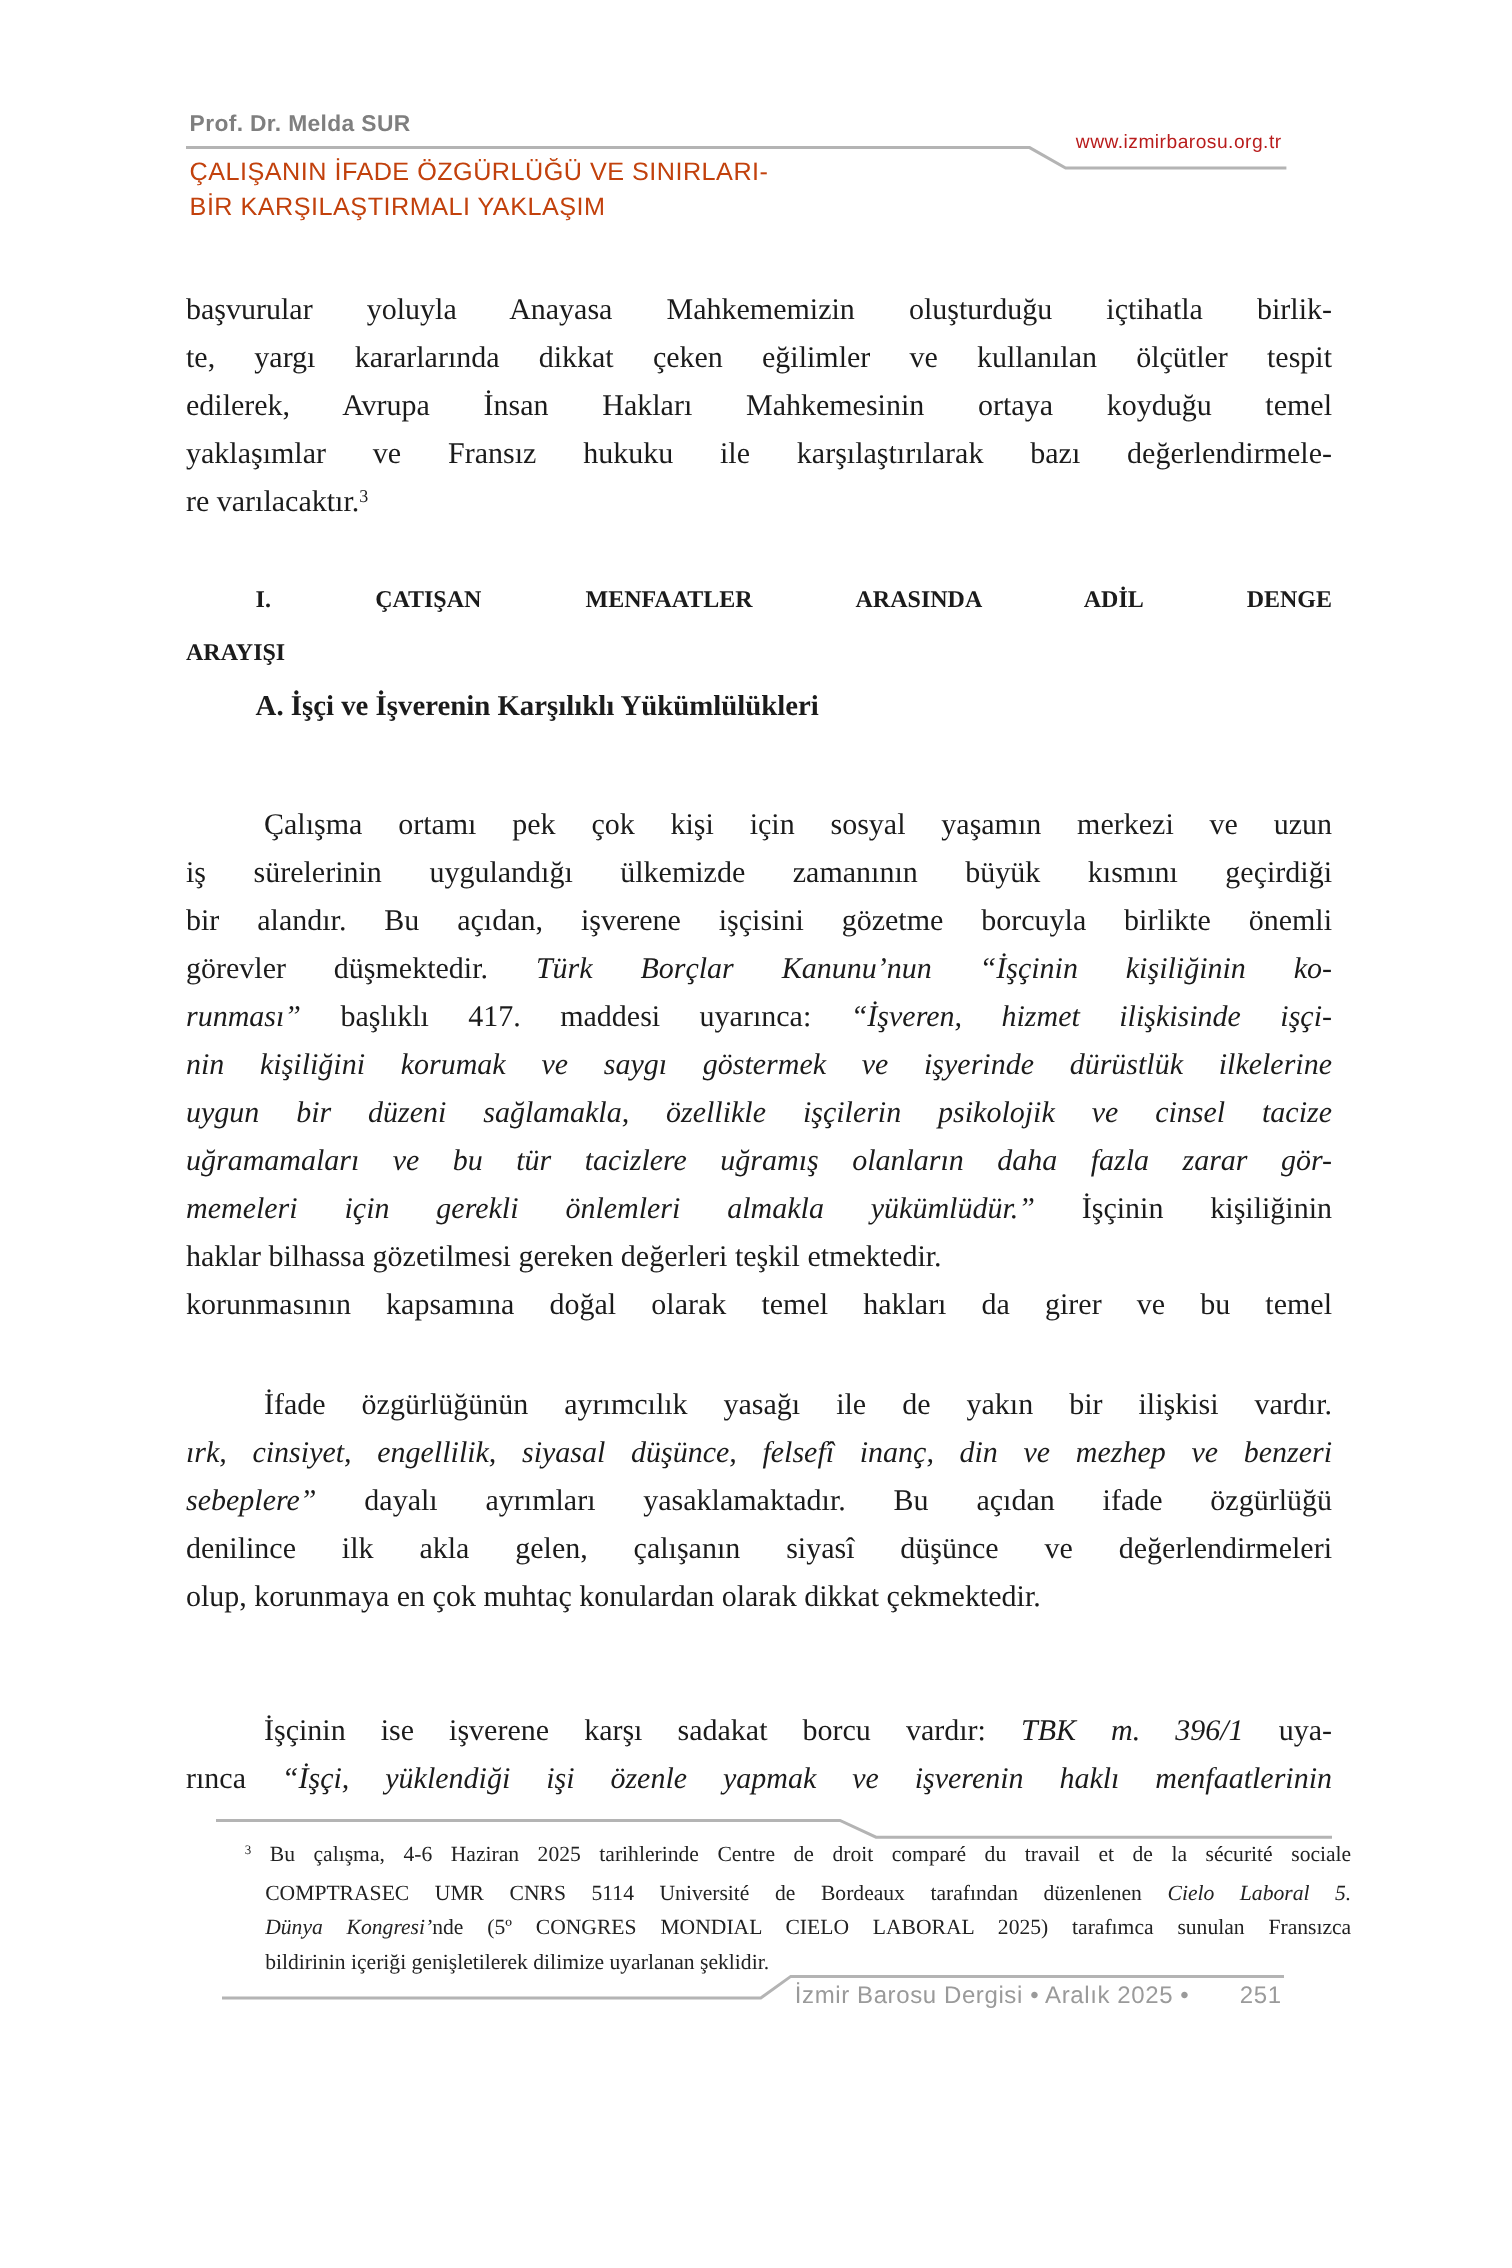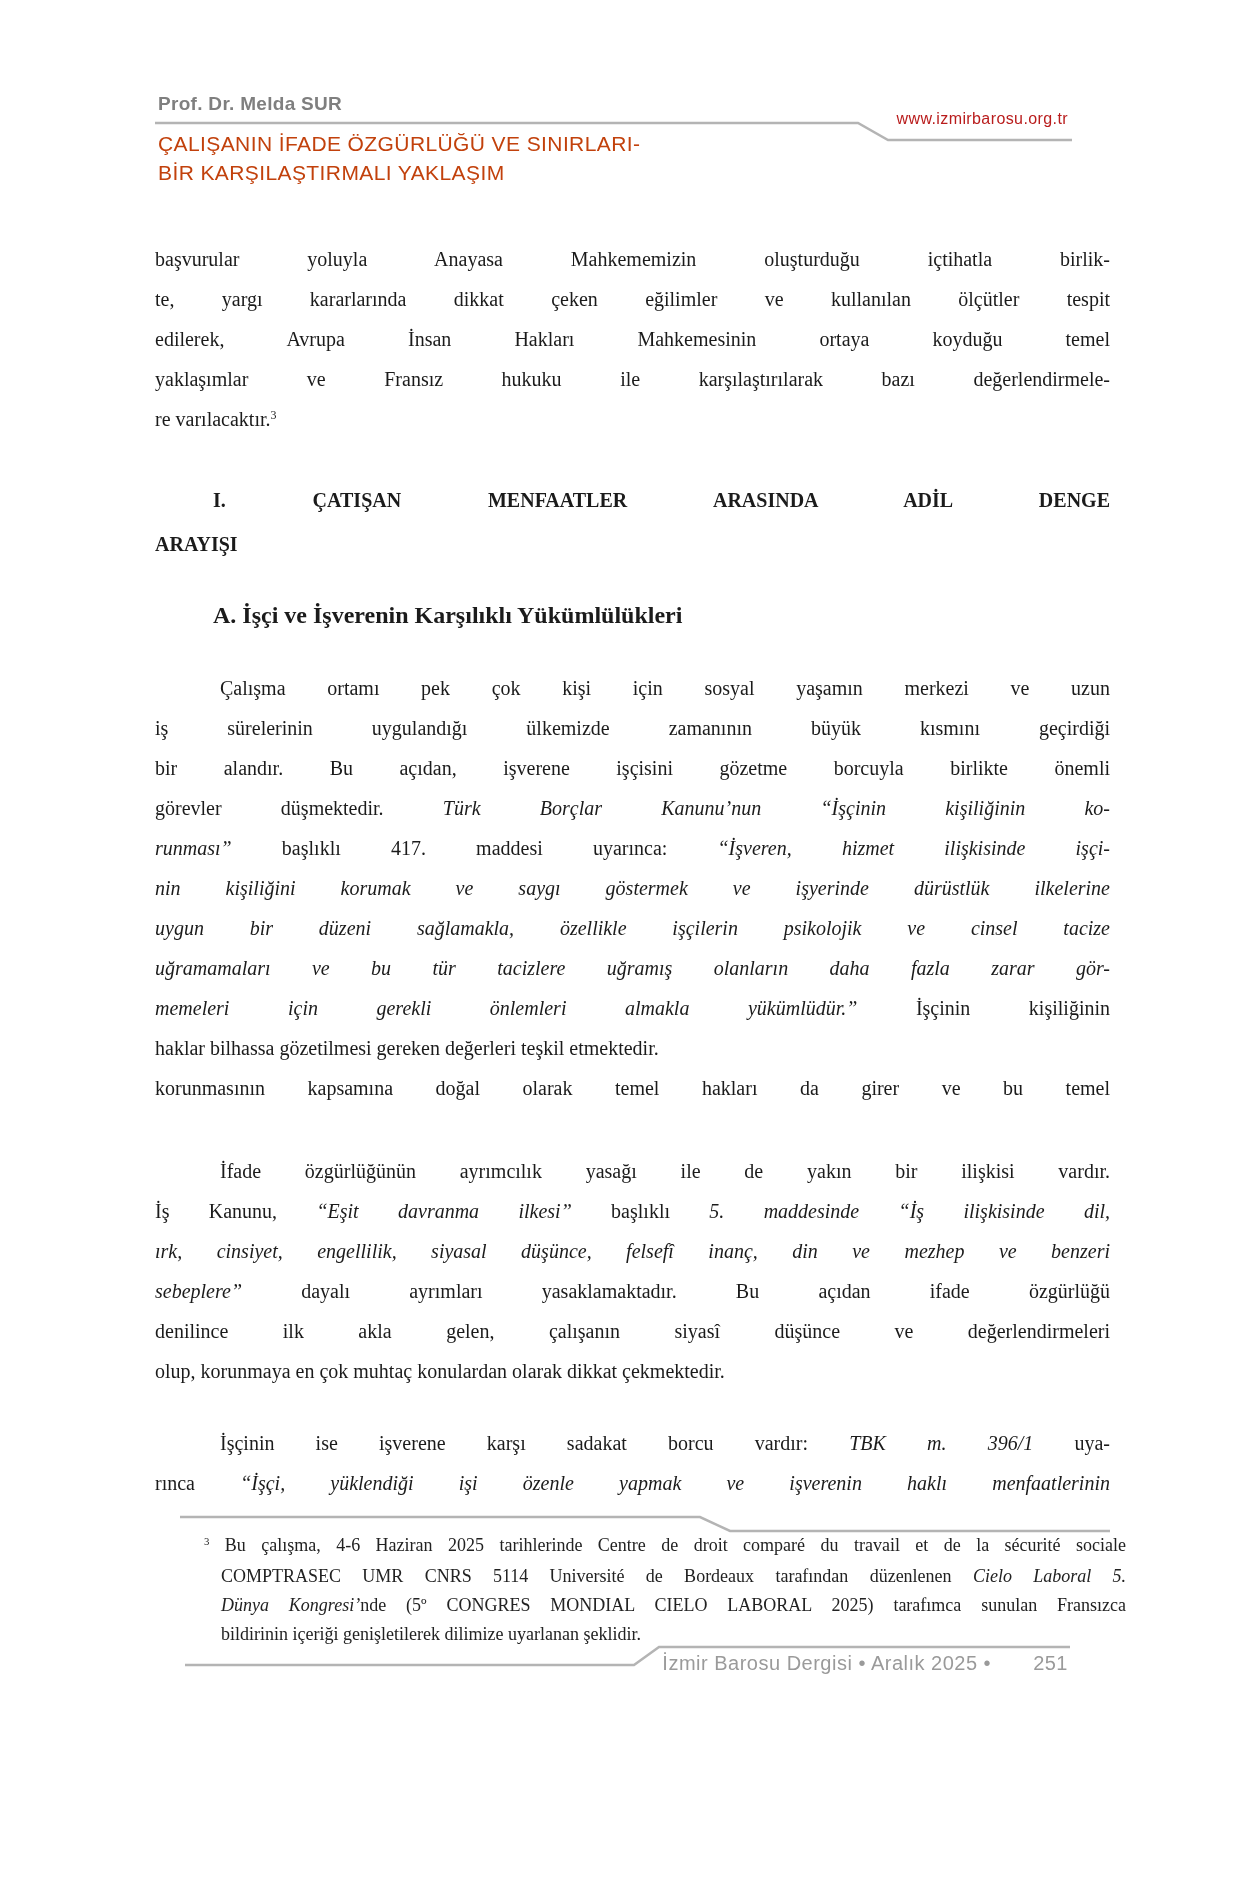--- a/index.html
+++ b/index.html
@@ -22,25 +22,25 @@
     position:absolute;left:158px;top:129px;
     font-family:"Liberation Sans", sans-serif;
     font-size:21px;line-height:29px;letter-spacing:.4px;color:#c2410c;
   }
   
   .decor{position:absolute;left:0;top:0;pointer-events:none;}
   
   .blk{position:absolute;left:155px;width:955px;}
   .b0{top:239px;}
   .b1{top:478px;}
-  .b2{top:595px;}
+  .b2{top:569px;}
   .b3{top:668px;}
   .b4{top:1151px;}
   .b5{top:1423px;}
-  .type-para .line{font-size:20px;line-height:40px;}
+  .type-para .line{font-size:25px;line-height:40px;}
   .type-h1 .line{font-size:20px;line-height:44px;font-weight:bold;}
   .type-h2 .line{font-size:24px;line-height:40px;font-weight:bold;}
   .line{text-align:justify;text-align-last:justify;}
   .line.last{text-align-last:left;}
   .line.indent{text-indent:65px;}
   .type-h1 .line.indent, .type-h2 .line.indent{text-indent:58px;}
   .seg-i{font-style:italic;}
   .seg-sup{font-size:.6em;position:relative;top:-.55em;}
   
   .footnote{
@@ -97,21 +97,20 @@
       <div class="line"><span class="seg seg-i">runması”</span><span class="seg"> başlıklı 417. maddesi uyarınca: </span><span class="seg seg-i">“İşveren, hizmet ilişkisinde işçi-</span></div>
       <div class="line"><span class="seg seg-i">nin kişiliğini korumak ve saygı göstermek ve işyerinde dürüstlük ilkelerine</span></div>
       <div class="line"><span class="seg seg-i">uygun bir düzeni sağlamakla, özellikle işçilerin psikolojik ve cinsel tacize</span></div>
       <div class="line"><span class="seg seg-i">uğramamaları ve bu tür tacizlere uğramış olanların daha fazla zarar gör-</span></div>
       <div class="line"><span class="seg seg-i">memeleri için gerekli önlemleri almakla yükümlüdür.”</span><span class="seg"> İşçinin kişiliğinin</span></div>
       <div class="line last"><span class="seg">haklar bilhassa gözetilmesi gereken değerleri teşkil etmektedir.</span></div>
       <div class="line"><span class="seg">korunmasının kapsamına doğal olarak temel hakları da girer ve bu temel</span></div>
     </div>
     <div class="blk b4 type-para">
       <div class="line indent"><span class="seg">İfade özgürlüğünün ayrımcılık yasağı ile de yakın bir ilişkisi vardır.</span></div>
-      <div class="line"><span class="seg">İş Kanunu, </span><span class="seg seg-i">“Eşit davranma ilkesi”</span><span class="seg"> başlıklı </span><span class="seg seg-i">5. maddesinde “İş ilişkisinde dil,</span></div>
       <div class="line"><span class="seg seg-i">ırk, cinsiyet, engellilik, siyasal düşünce, felsefî inanç, din ve mezhep ve benzeri</span></div>
       <div class="line"><span class="seg seg-i">sebeplere”</span><span class="seg"> dayalı ayrımları yasaklamaktadır. Bu açıdan ifade özgürlüğü</span></div>
       <div class="line"><span class="seg">denilince ilk akla gelen, çalışanın siyasî düşünce ve değerlendirmeleri</span></div>
       <div class="line last"><span class="seg">olup, korunmaya en çok muhtaç konulardan olarak dikkat çekmektedir.</span></div>
     </div>
     <div class="blk b5 type-para">
       <div class="line indent"><span class="seg">İşçinin ise işverene karşı sadakat borcu vardır: </span><span class="seg seg-i">TBK m. 396/1</span><span class="seg"> uya-</span></div>
       <div class="line"><span class="seg">rınca </span><span class="seg seg-i">“İşçi, yüklendiği işi özenle yapmak ve işverenin haklı menfaatlerinin</span></div>
     </div>
   </div>

